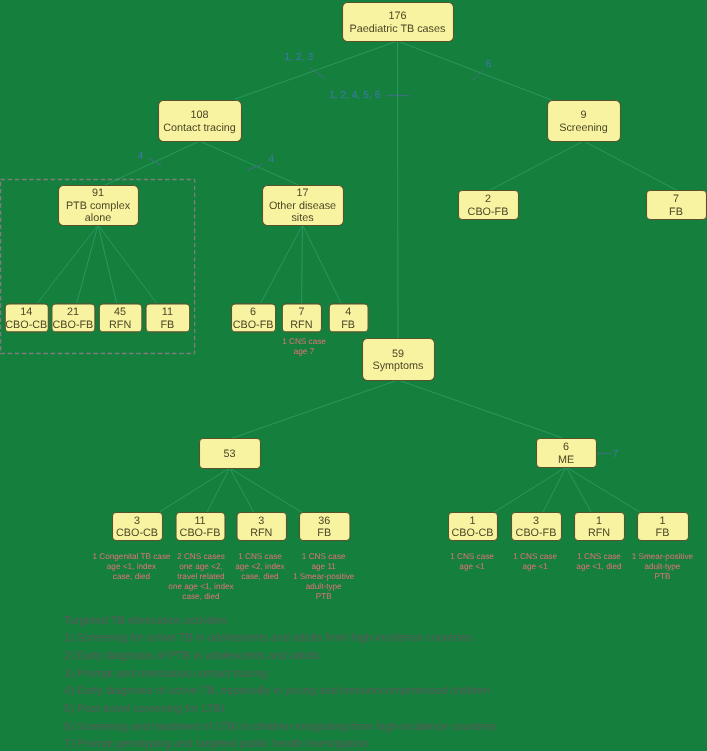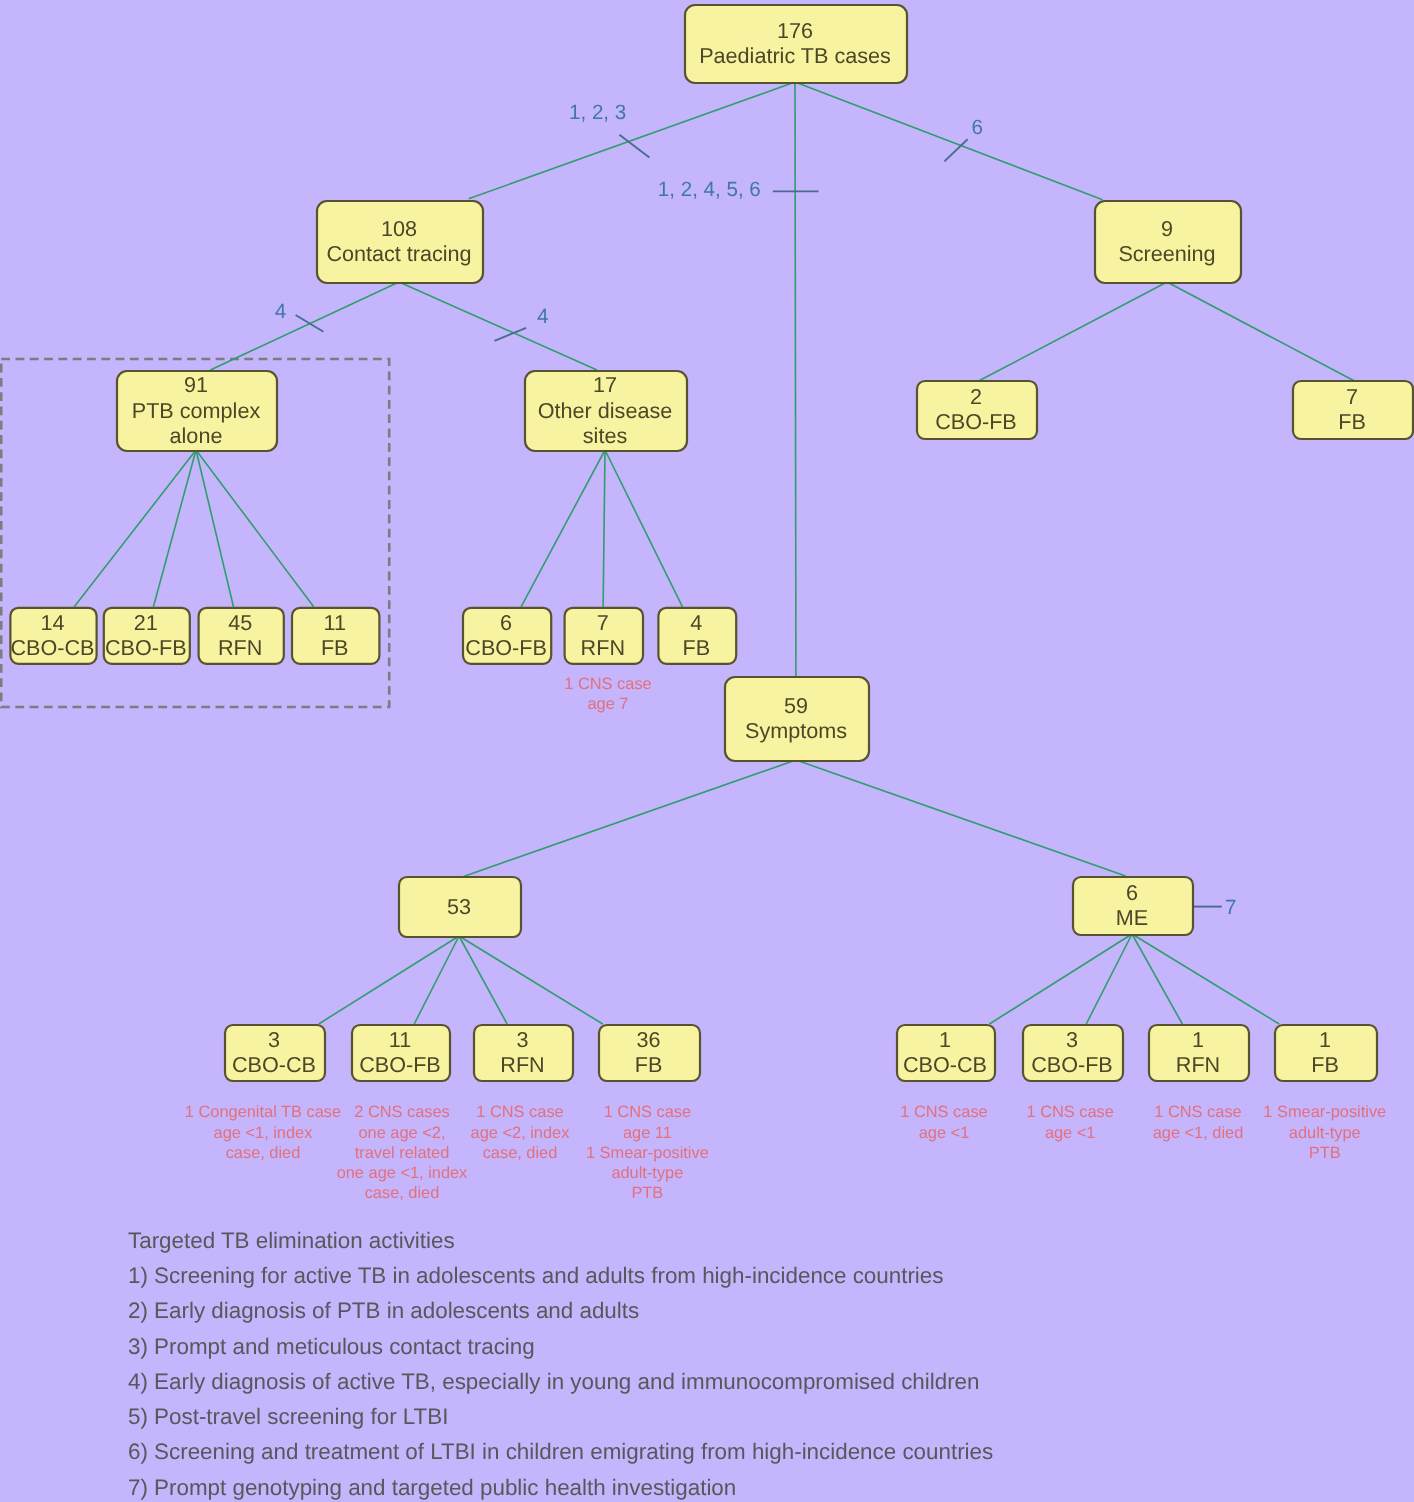--- a/index.html
+++ b/index.html
@@ -1,19 +1,19 @@
 <!DOCTYPE html>
 <html><head>
 <meta charset="utf-8">
 <style>
   html,body{margin:0;padding:0;background:#ffffff;}
   body{width:707px;height:751px;position:relative;overflow:hidden;
        font-family:"Liberation Sans",sans-serif;
        -webkit-font-smoothing:antialiased;text-rendering:geometricPrecision;}
-  #stage{position:absolute;left:0;top:0;width:707px;height:751px;background:#c4b5fd;}
+  #stage{position:absolute;left:0;top:0;width:707px;height:751px;background:#15803d;}
   svg text{paint-order:stroke;}
   #diagram{transform:translateZ(0);}
   #diagram{position:absolute;left:0;top:0;}
   .nodebox{fill:#f8f3a0;stroke:#56532e;stroke-width:1.1;}
   .nodetext{font-family:"Liberation Sans",sans-serif;font-size:10.8px;fill:#4b4727;
             text-anchor:middle;}
   .edge{stroke:#2f9e6a;stroke-width:0.8;fill:none;}
   .tick{stroke:#496c8e;stroke-width:0.95;fill:none;}
   .bluelabel{font-family:"Liberation Sans",sans-serif;font-size:10.3px;fill:#3f76ad;}
   .redtext{font-family:"Liberation Sans",sans-serif;font-size:8.2px;fill:#e4707c;

